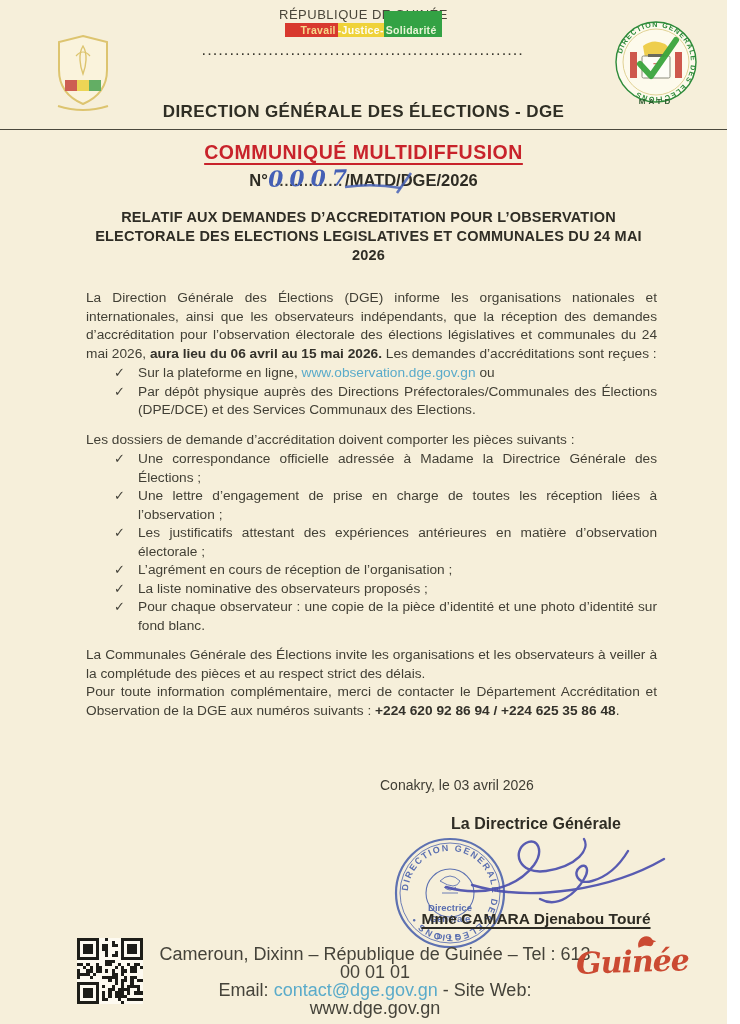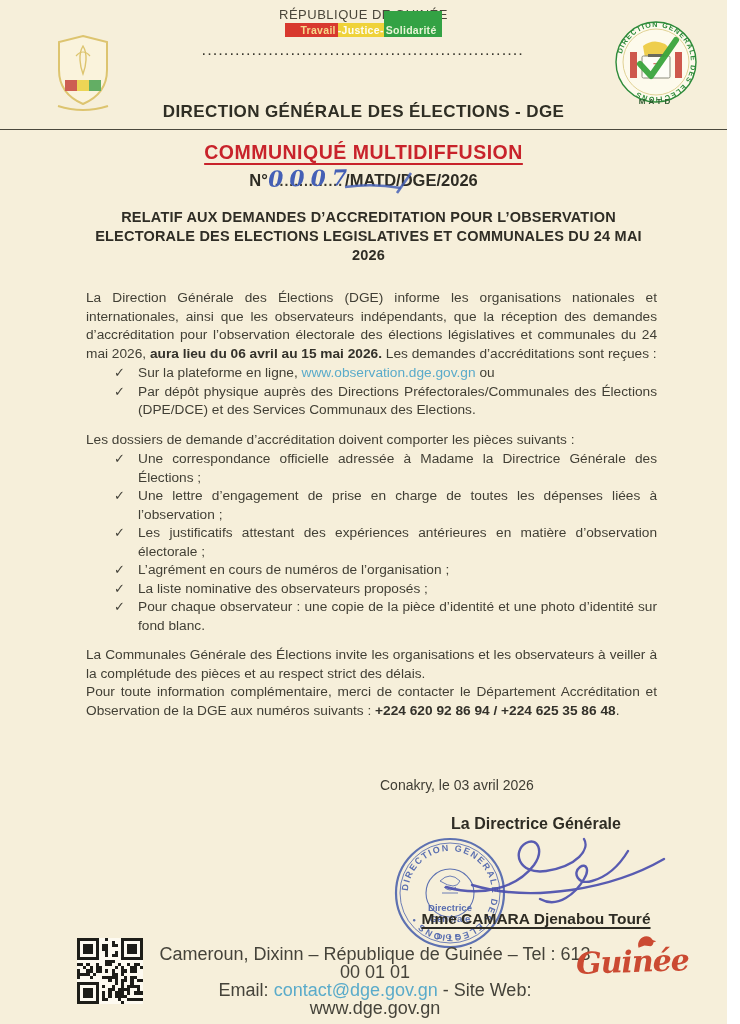--- a/index.html
+++ b/index.html
@@ -148,29 +148,29 @@
 
     <p>Les dossiers de demande d’accréditation doivent comporter les pièces suivants :</p>
 
     <ul class="checks">
       <li>
           <span class="check">✓</span>
           <span class="li-text">Une correspondance officielle adressée à Madame la Directrice Générale des Élections ;</span>
         </li>
       <li>
           <span class="check">✓</span>
-          <span class="li-text">Une lettre d’engagement de prise en charge de toutes les dépenses liées à l’observation ;</span>
+          <span class="li-text">Une lettre d’engagement de prise en charge de toutes les réception liées à l’observation ;</span>
         </li>
       <li>
           <span class="check">✓</span>
           <span class="li-text">Les justificatifs attestant des expériences antérieures en matière d’observation électorale ;</span>
         </li>
       <li>
           <span class="check">✓</span>
-          <span class="li-text">L’agrément en cours de numéros de l’organisation ;</span>
+          <span class="li-text">L’agrément en cours de réception de l’organisation ;</span>
         </li>
       <li>
           <span class="check">✓</span>
           <span class="li-text">La liste nominative des observateurs proposés ;</span>
         </li>
       <li>
           <span class="check">✓</span>
           <span class="li-text">Pour chaque observateur : une copie de la pièce d’identité et une photo d’identité sur fond blanc.</span>
         </li>
     </ul>

